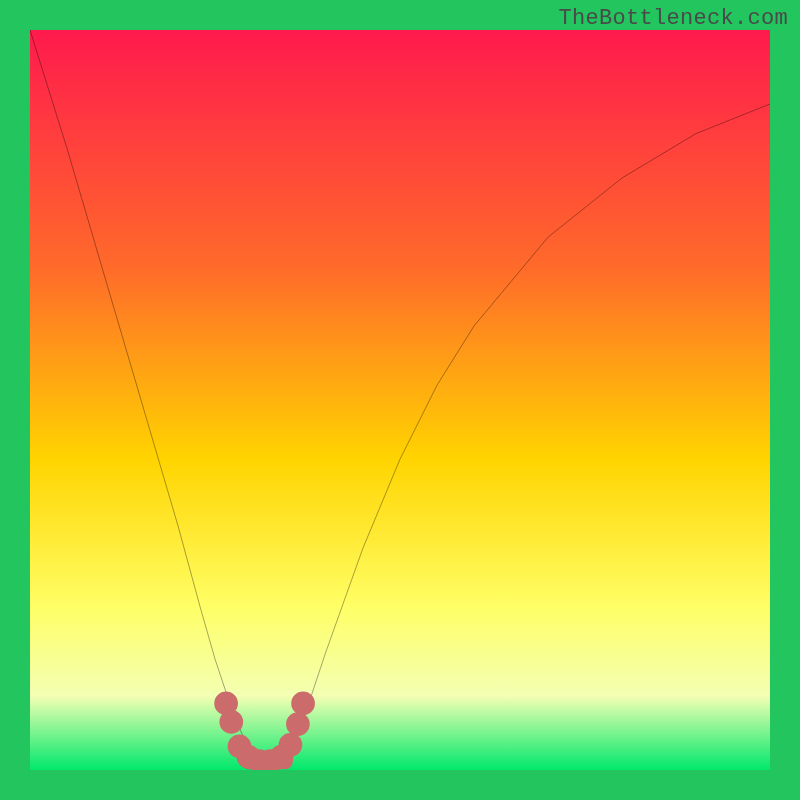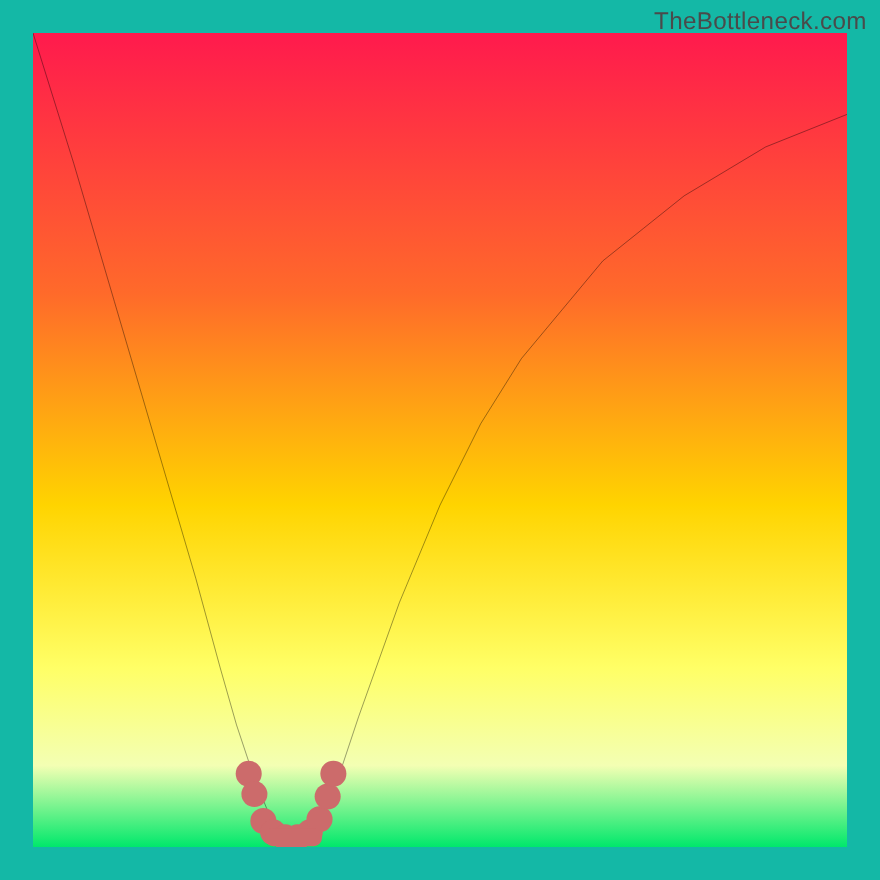--- a/index.html
+++ b/index.html
@@ -8,21 +8,22 @@
     width: 800px;
     height: 800px;
     overflow: hidden;
     background: #000;
     font-family: Arial, Helvetica, sans-serif;
   }
   .frame {
     position: absolute;
     left: 0; top: 0;
     width: 800px; height: 800px;
-    background: #14b8a6;
+    background: #22c55e;
+    font-family: Liberation Mono, monospace;
   }
   .plot {
     position: absolute;
     left: 30px;
     top: 30px;
     width: 740px;
     height: 740px;
     overflow: hidden;
   }
   .gradient {

